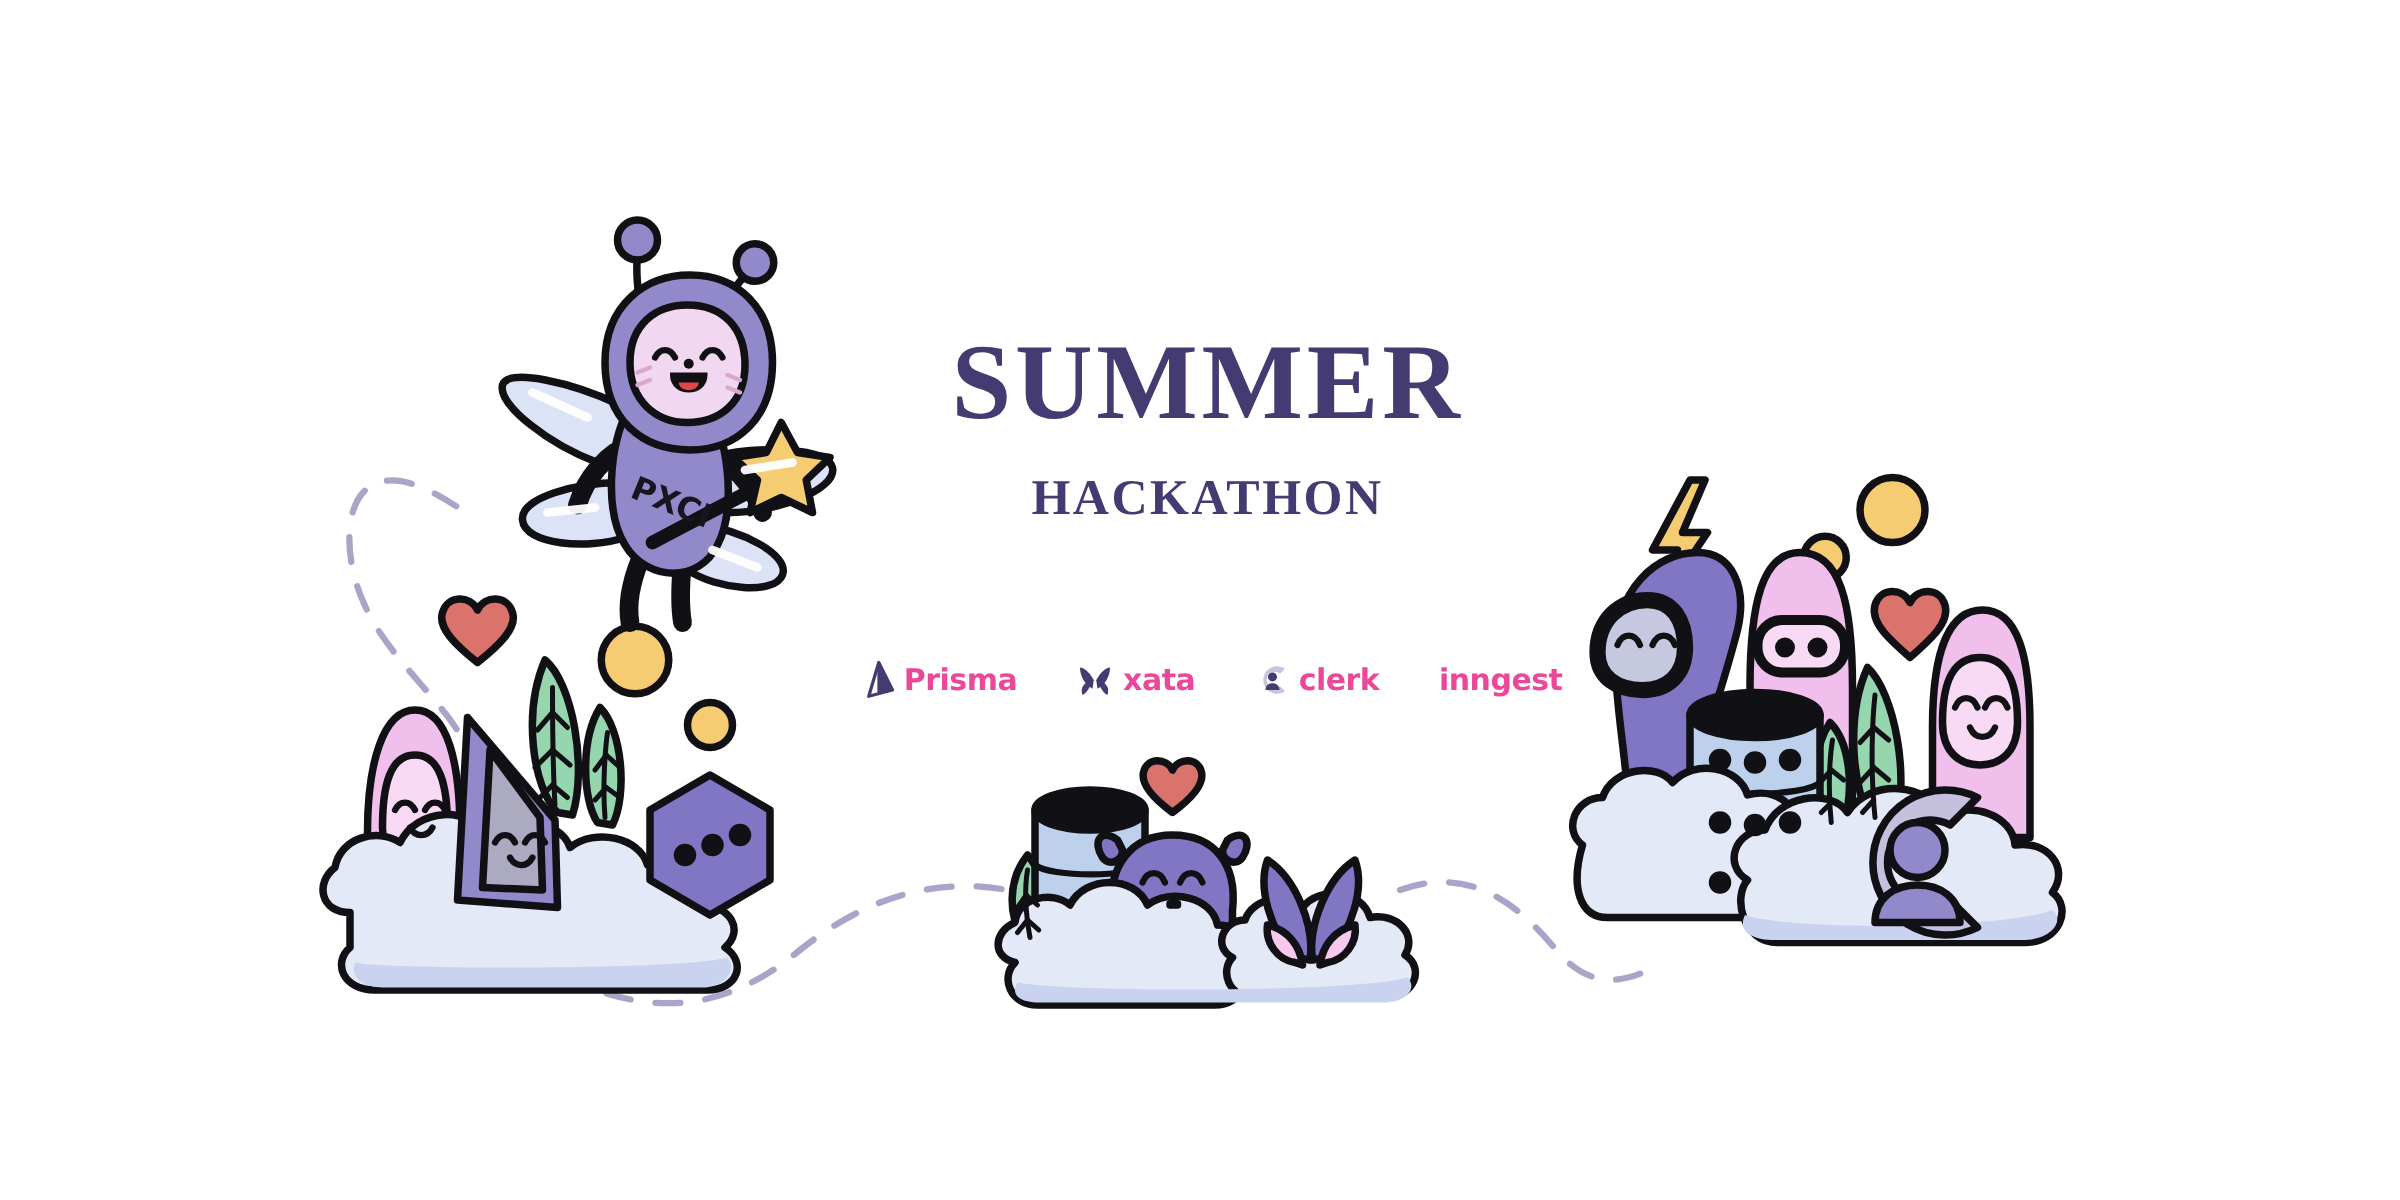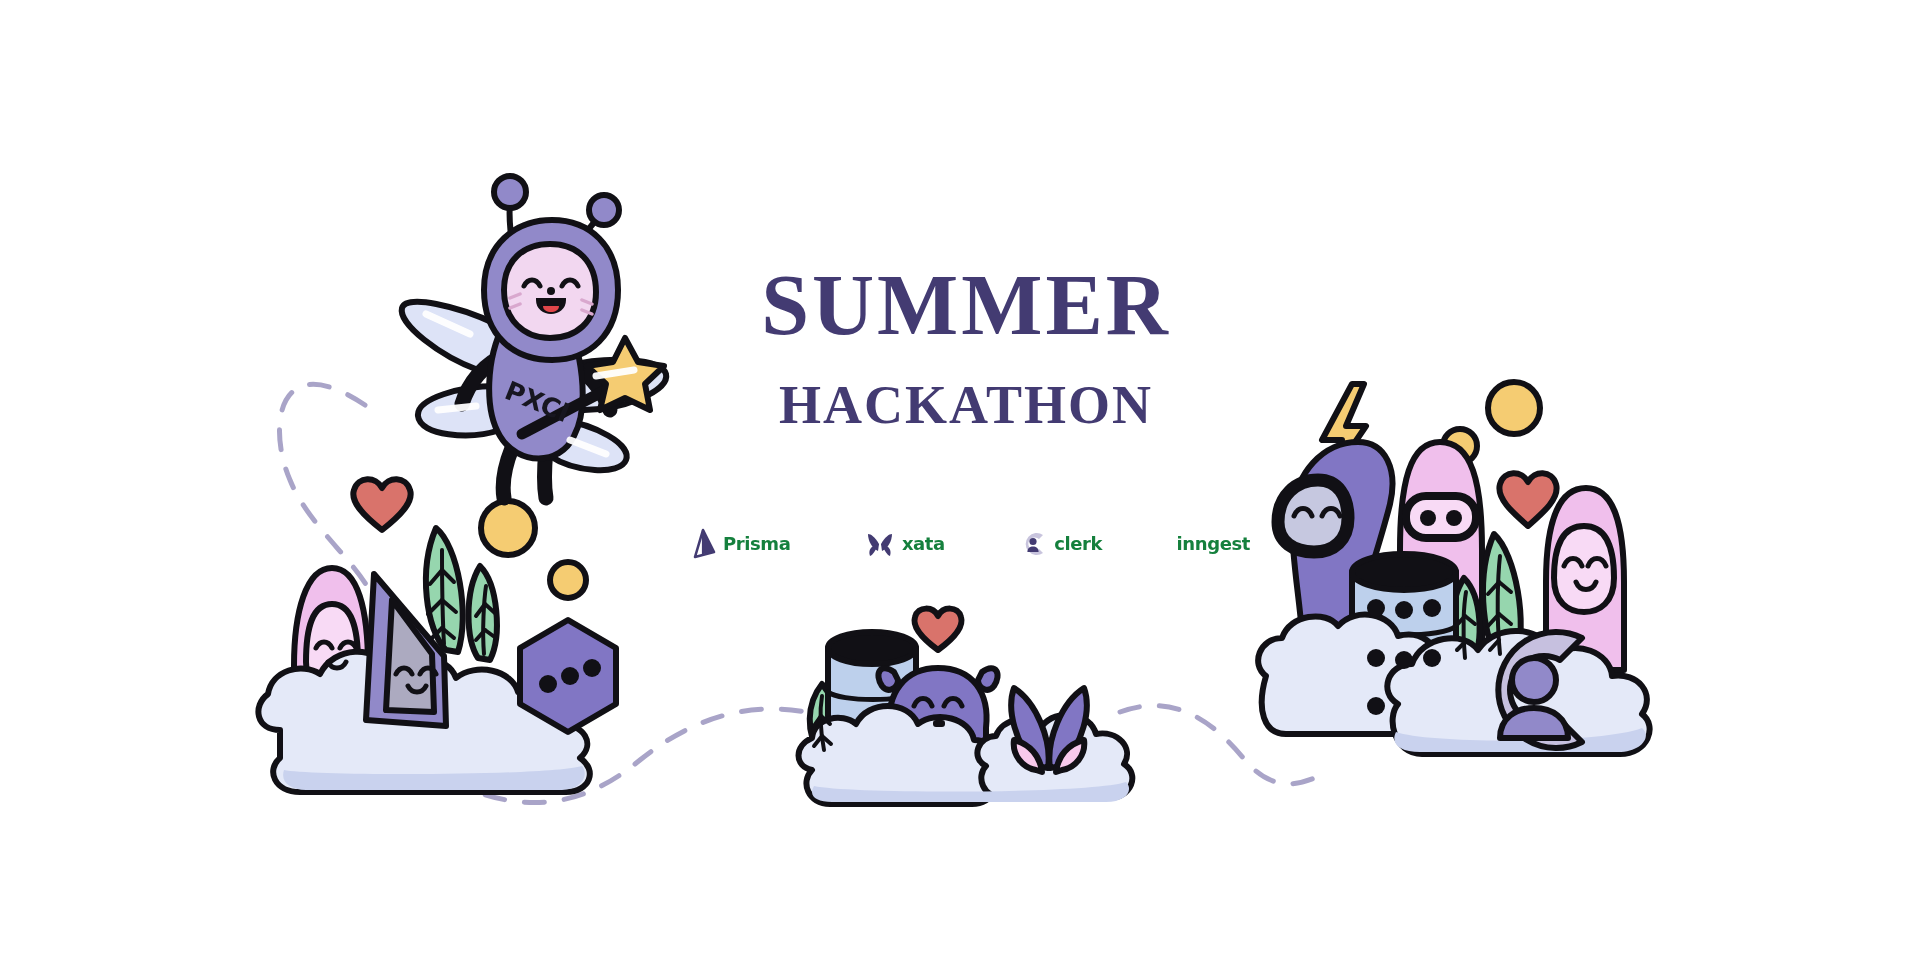--- a/index.html
+++ b/index.html
@@ -27,41 +27,41 @@
   }
   #title-line1, #title-line2 {
     color: #433B72;
     font-family: Liberation Serif, serif;
     font-weight: bold;
     letter-spacing: 2px;
     line-height: 1;
     white-space: nowrap;
   }
   #title-line1 { font-size: 86px; letter-spacing: 3px; }
-  #title-line2 { font-size: 54px; margin-top: 30px; letter-spacing: 2px; }
+  #title-line2 { font-size: 40px; margin-top: 30px; letter-spacing: 2px; }
 
   
   #sponsor-row {
     position: absolute;
     left: 690px; top: 528px;
     width: 560px;
     display: flex;
     align-items: center;
     justify-content: space-between;
     z-index: 40;
   }
   .sponsor {
     display: flex;
     align-items: center;
     gap: 7px;
     text-decoration: none;
   }
   .sponsor-name {
-    color: #15803d;
-    font-size: 18px;
+    color: #ec4899;
+    font-size: 24px;
     font-weight: bold;
     letter-spacing: -0.4px;
     line-height: 1;
   }
   .sponsor-mark { display: block; }
 
   
   .scene { position: absolute; }
   #scene-left   { left: 250px;  top: 470px;  width: 420px; height: 330px; z-index: 20; }
   #scene-middle { left: 790px;  top: 600px;  width: 360px; height: 230px; z-index: 20; }

